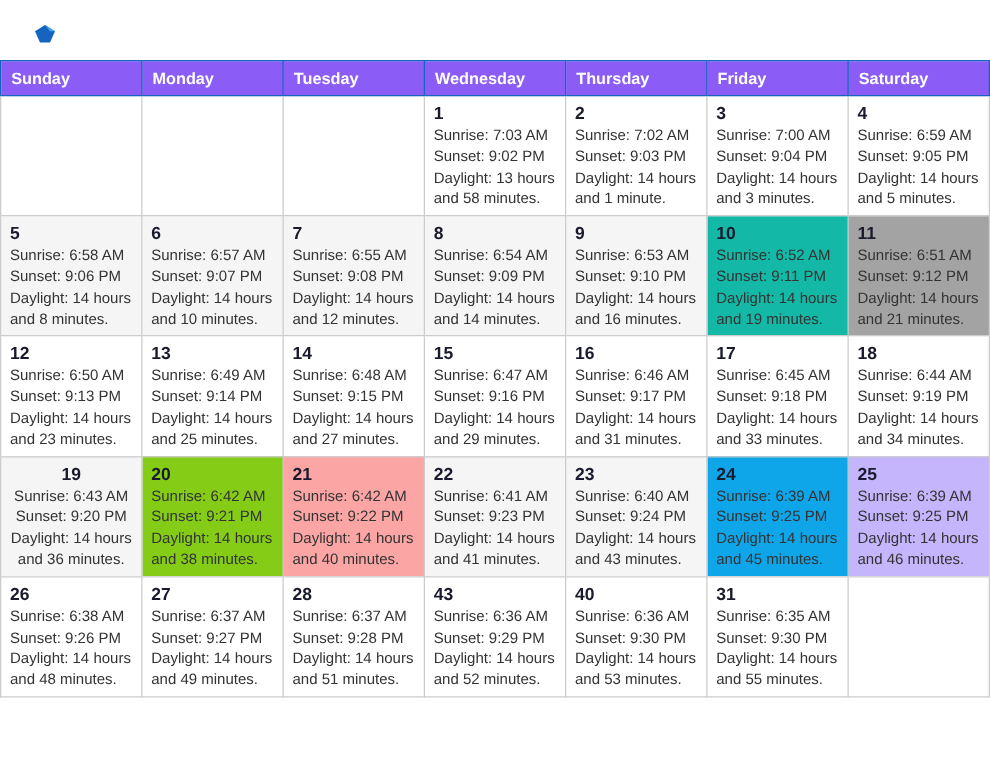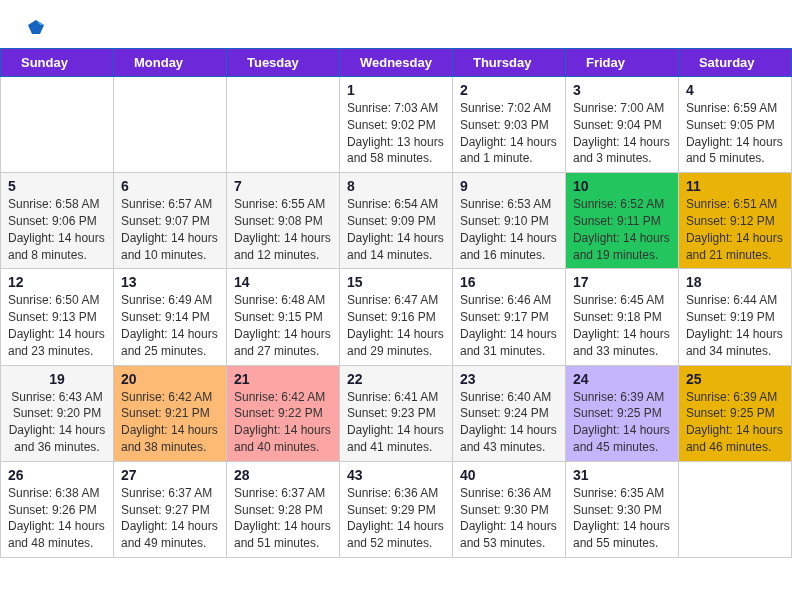--- a/index.html
+++ b/index.html
@@ -12,25 +12,25 @@
     .logo-general { font-size: 20px; font-weight: bold; color: #1a1a2e; }
     .logo-blue { font-size: 20px; font-weight: bold; color: #1565c0; }
     .logo-icon { width: 20px; height: 20px; margin-left: 2px; }
     
     .title-block { text-align: right; }
     .month-year { font-size: 36px; font-weight: bold; color: #1a1a2e; }
     .location { font-size: 16px; color: #333; margin-top: 2px; }
     
     .calendar { width: 100%; border-collapse: collapse; }
     .calendar th {
-      background: #6d28d9;
+      background: #8b5cf6;
       color: #fff;
       font-size: 13px;
       font-weight: bold;
-      padding: 6px 20px;
+      padding: 6px 8px;
       text-align: left;
       border: 1px solid #1565c0;
     }
     .calendar td {
       border: 1px solid #ccc;
       vertical-align: top;
       padding: 5px 7px;
       width: calc(100% / 7);
       background: #fff;
       min-height: 80px;
@@ -119,25 +119,25 @@
           <div class="day-info">Sunrise: 6:55 AM<br>Sunset: 9:08 PM<br>Daylight: 14 hours and 12 minutes.</div>
         </td>
         <td style="background: rgb(245, 245, 245);">
           <span class="day-num">8</span>
           <div class="day-info">Sunrise: 6:54 AM<br>Sunset: 9:09 PM<br>Daylight: 14 hours and 14 minutes.</div>
         </td>
         <td style="background: rgb(245, 245, 245);">
           <span class="day-num">9</span>
           <div class="day-info">Sunrise: 6:53 AM<br>Sunset: 9:10 PM<br>Daylight: 14 hours and 16 minutes.</div>
         </td>
-        <td style="background: #22c55e;">
+        <td style="background: #14b8a6;">
           <span class="day-num">10</span>
           <div class="day-info">Sunrise: 6:52 AM<br>Sunset: 9:11 PM<br>Daylight: 14 hours and 19 minutes.</div>
         </td>
-        <td style="background: #eab308;">
+        <td style="background: #a3a3a3;">
           <span class="day-num">11</span>
           <div class="day-info">Sunrise: 6:51 AM<br>Sunset: 9:12 PM<br>Daylight: 14 hours and 21 minutes.</div>
         </td>
       </tr>
       <tr>
         <td>
           <span class="day-num">12</span>
           <div class="day-info">Sunrise: 6:50 AM<br>Sunset: 9:13 PM<br>Daylight: 14 hours and 23 minutes.</div>
         </td>
         <td>
@@ -163,41 +163,41 @@
         <td>
           <span class="day-num">18</span>
           <div class="day-info">Sunrise: 6:44 AM<br>Sunset: 9:19 PM<br>Daylight: 14 hours and 34 minutes.</div>
         </td>
       </tr>
       <tr>
         <td style="background: rgb(245, 245, 245); text-align: center;">
           <span class="day-num">19</span>
           <div class="day-info">Sunrise: 6:43 AM<br>Sunset: 9:20 PM<br>Daylight: 14 hours and 36 minutes.</div>
         </td>
-        <td style="background: #fdba74;">
+        <td style="background: #84cc16;">
           <span class="day-num">20</span>
           <div class="day-info">Sunrise: 6:42 AM<br>Sunset: 9:21 PM<br>Daylight: 14 hours and 38 minutes.</div>
         </td>
         <td style="background: #fca5a5;">
           <span class="day-num">21</span>
           <div class="day-info">Sunrise: 6:42 AM<br>Sunset: 9:22 PM<br>Daylight: 14 hours and 40 minutes.</div>
         </td>
         <td style="background: rgb(245, 245, 245); margin-top: 24px;">
           <span class="day-num">22</span>
           <div class="day-info">Sunrise: 6:41 AM<br>Sunset: 9:23 PM<br>Daylight: 14 hours and 41 minutes.</div>
         </td>
         <td style="background: rgb(245, 245, 245);">
           <span class="day-num">23</span>
           <div class="day-info">Sunrise: 6:40 AM<br>Sunset: 9:24 PM<br>Daylight: 14 hours and 43 minutes.</div>
         </td>
-        <td style="background: #c4b5fd; margin-left: 45px;">
+        <td style="background: #0ea5e9; margin-left: 45px;">
           <span class="day-num">24</span>
           <div class="day-info">Sunrise: 6:39 AM<br>Sunset: 9:25 PM<br>Daylight: 14 hours and 45 minutes.</div>
         </td>
-        <td style="background: #eab308;">
+        <td style="background: #c4b5fd;">
           <span class="day-num">25</span>
           <div class="day-info">Sunrise: 6:39 AM<br>Sunset: 9:25 PM<br>Daylight: 14 hours and 46 minutes.</div>
         </td>
       </tr>
       <tr>
         <td>
           <span class="day-num">26</span>
           <div class="day-info">Sunrise: 6:38 AM<br>Sunset: 9:26 PM<br>Daylight: 14 hours and 48 minutes.</div>
         </td>
         <td>

